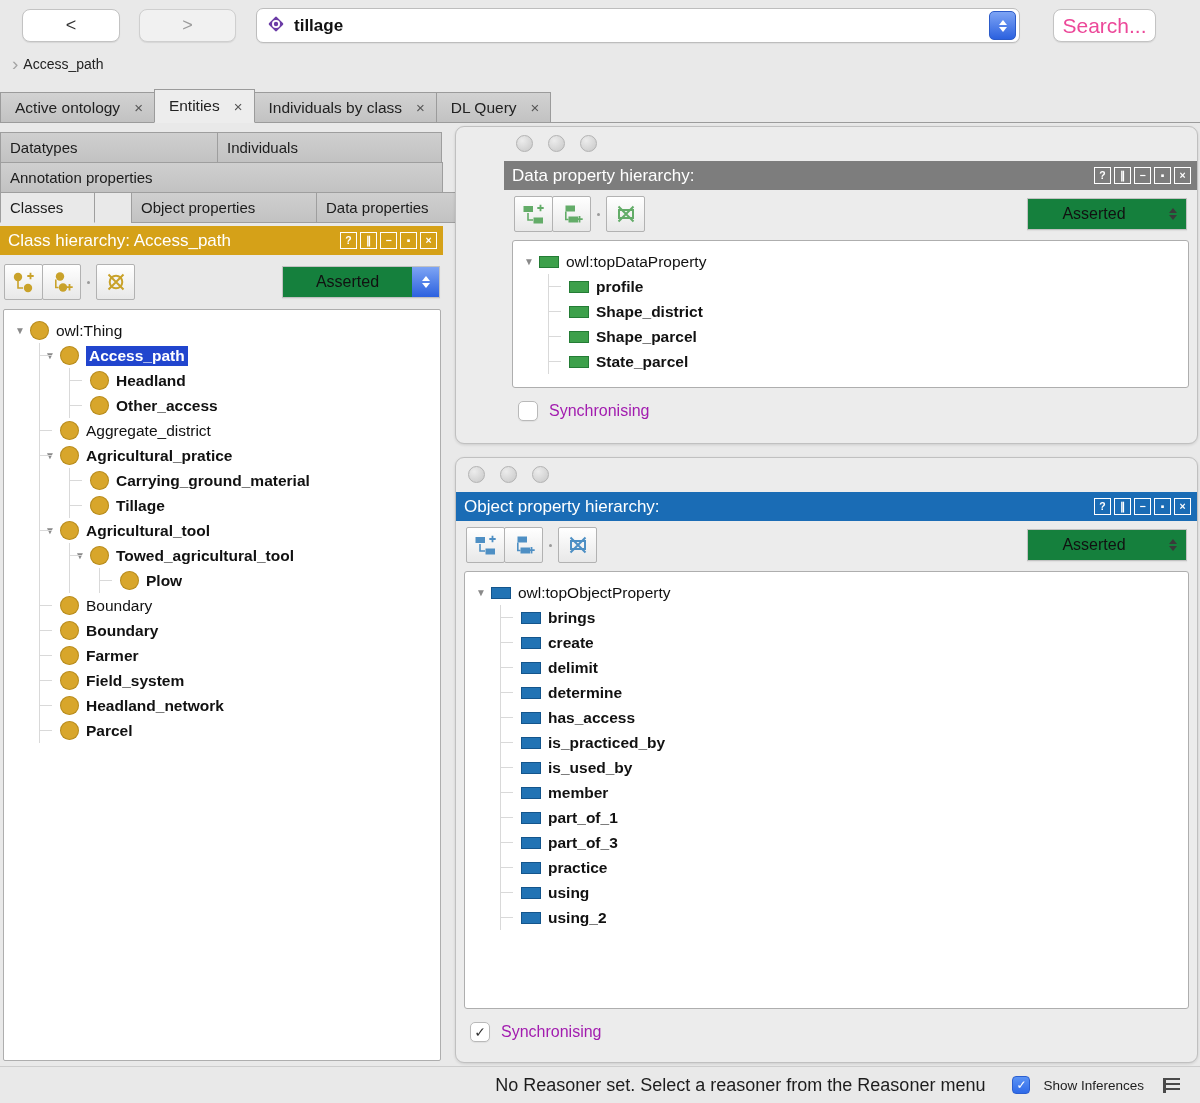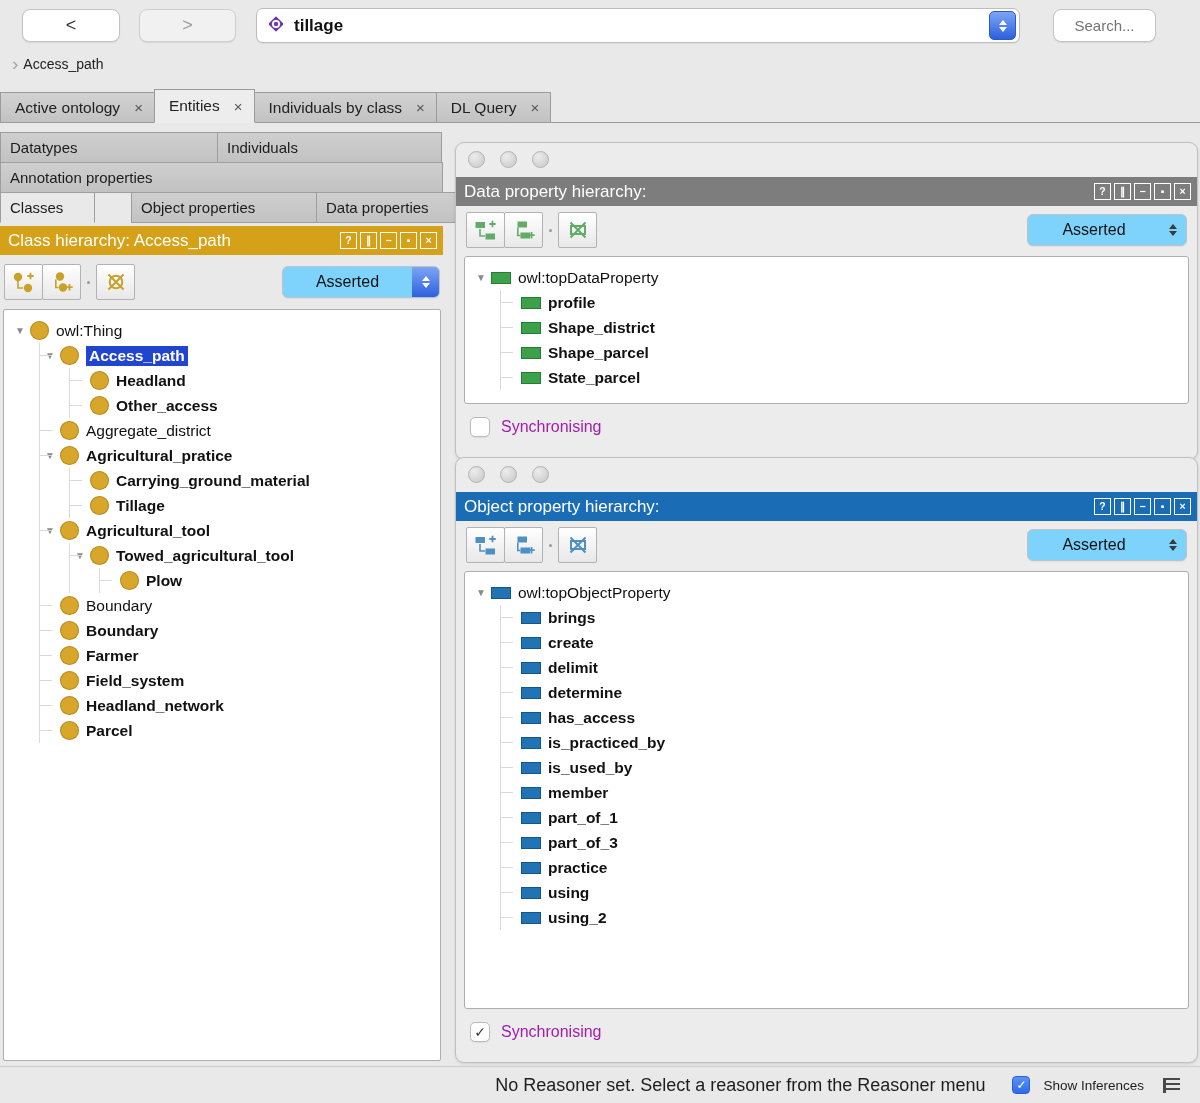--- a/index.html
+++ b/index.html
@@ -28,21 +28,21 @@
   .stepper {
     width:27px; height:29px; border-radius:5px; margin-right:3px;
     background:linear-gradient(#7da4f4,#2c61df);
     display:flex; flex-direction:column; align-items:center; justify-content:center; gap:2px;
     border:1px solid #2c5bc9;
   }
   .tri-up { width:0;height:0;border-left:4px solid transparent;border-right:4px solid transparent;border-bottom:5px solid #fff; }
   .tri-down { width:0;height:0;border-left:4px solid transparent;border-right:4px solid transparent;border-top:5px solid #fff; }
   #search-btn {
     position:absolute; left:1053px; top:9px; width:103px; height:33px;
-    background:#fff; border:1px solid #c3c3c3; border-radius:8px; font-size:15px; color:#737373;
+    background:#fff; border:1px solid #c3c3c3; border-radius:8px; font-size:21px; color:#ec4899;
     display:flex; align-items:center; justify-content:center;
     box-shadow:0 1px 1px rgba(0,0,0,.08);
   }
   
   #breadcrumb { position:absolute; left:12px; top:52px; height:24px; display:flex; align-items:center; }
   #breadcrumb .crumb-chevron { color:#a5a5a5; font-size:19px; margin-right:5px; }
   #breadcrumb .crumb-text { font-size:14px; color:#222; }
   
   #tabbar {
     position:absolute; left:0; top:89px; width:1200px; height:34px;
@@ -76,21 +76,21 @@
   .panel-toolbar { display:flex; align-items:center; }
   #class-toolbar { position:absolute; left:4px; top:259px; width:436px; height:46px; }
   .tool-group { display:flex; align-items:center; }
   .tool-btn {
     width:39px; height:36px; background:linear-gradient(#ffffff,#e8e8e8);
     border:1px solid #b2b2b2; border-radius:2px;
     display:flex; align-items:center; justify-content:center; margin-right:-1px;
   }
   .tool-sep { width:3px; height:3px; border-radius:50%; background:#9a9a9a; margin:0 6px 0 7px; }
   .dropdown {
-    display:flex; align-items:center; background:#7dd3fc; border:1px solid #c2c2c2; border-radius:6px;
+    display:flex; align-items:center; background:#15803d; border:1px solid #c2c2c2; border-radius:0;
     height:32px; margin-left:auto; overflow:hidden; box-shadow:0 1px 1px rgba(0,0,0,.05);
   }
   .dropdown .dd-label { font-size:16px; color:#111; text-align:center; }
   .dd-stepper-blue {
     width:27px; align-self:stretch; background:linear-gradient(#7da4f4,#2c61df);
     display:flex; flex-direction:column; align-items:center; justify-content:center; gap:2px;
   }
   .dd-stepper-plain { width:26px; display:flex; flex-direction:column; align-items:center; justify-content:center; gap:2px; }
   .dd-stepper-plain .tri-up { border-bottom-color:#3a3a3a; }
   .dd-stepper-plain .tri-down { border-top-color:#3a3a3a; }
@@ -111,21 +111,21 @@
   .tlabel.sel { background:var(--sel,#2145ce); color:#fff; padding:1px 3px; }
   .tree-children { margin-left:29px; border-left:1px solid #d9d9d9; }
   .tree-children > .tree-node > .tree-row::before {
     content:""; position:absolute; left:-1px; top:12px; width:13px; height:1px; background:#d9d9d9;
   }
   
   .card {
     position:absolute; left:455px; width:743px; background:#ececec;
     border:1px solid #c0c0c0; border-radius:9px; box-shadow:0 1px 3px rgba(0,0,0,.12);
   }
-  #card-data { top:142px; height:318px; }
+  #card-data { top:126px; height:318px;padding-left:48px; }
   #card-obj  { top:457px; height:606px; }
   .dots-row { display:flex; gap:15px; padding:8px 0 0 12px; height:27px; }
   .mac-dot {
     width:17px; height:17px; border-radius:50%;
     background:radial-gradient(circle at 35% 30%, #ececec, #c7c7c7); border:1px solid #b3b3b3;
   }
   .card .panel-titlebar { margin-top:7px; }
   .card .panel-toolbar { height:48px; padding:0 10px; }
   .card .dropdown { width:160px; }
   .card .dropdown .dd-label { flex:1; }

